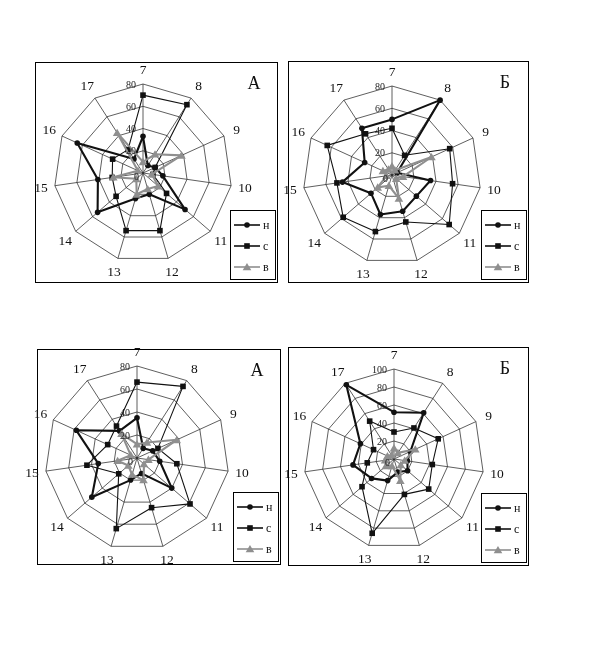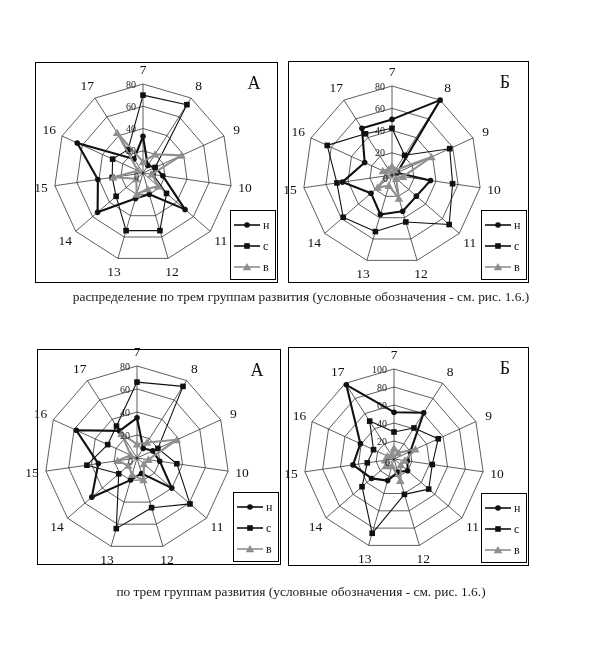--- a/index.html
+++ b/index.html
@@ -429,17 +429,15 @@
         <svg width="28" height="12">
           <line x1="1" y1="6" x2="27" y2="6" stroke="#8f8f8f" stroke-width="1.6"></line>
           <path d="M 14 1.9000000000000004 L 18.3 9.3 L 9.7 9.3 Z" fill="#8f8f8f"></path>
         </svg>
         <span class="legend-label">в</span>
       </div>
     </div>
   </div>
 
 <div class="caption" style="top:289px">
-  <div>распределение по трем группам развития (условные обозначения - см. рис. 1.6.)</div>
 </div>
 <div class="caption" style="top:584px">
-  <div>по трем группам развития (условные обозначения - см. рис. 1.6.)</div>
 </div>
 
 </body></html>

